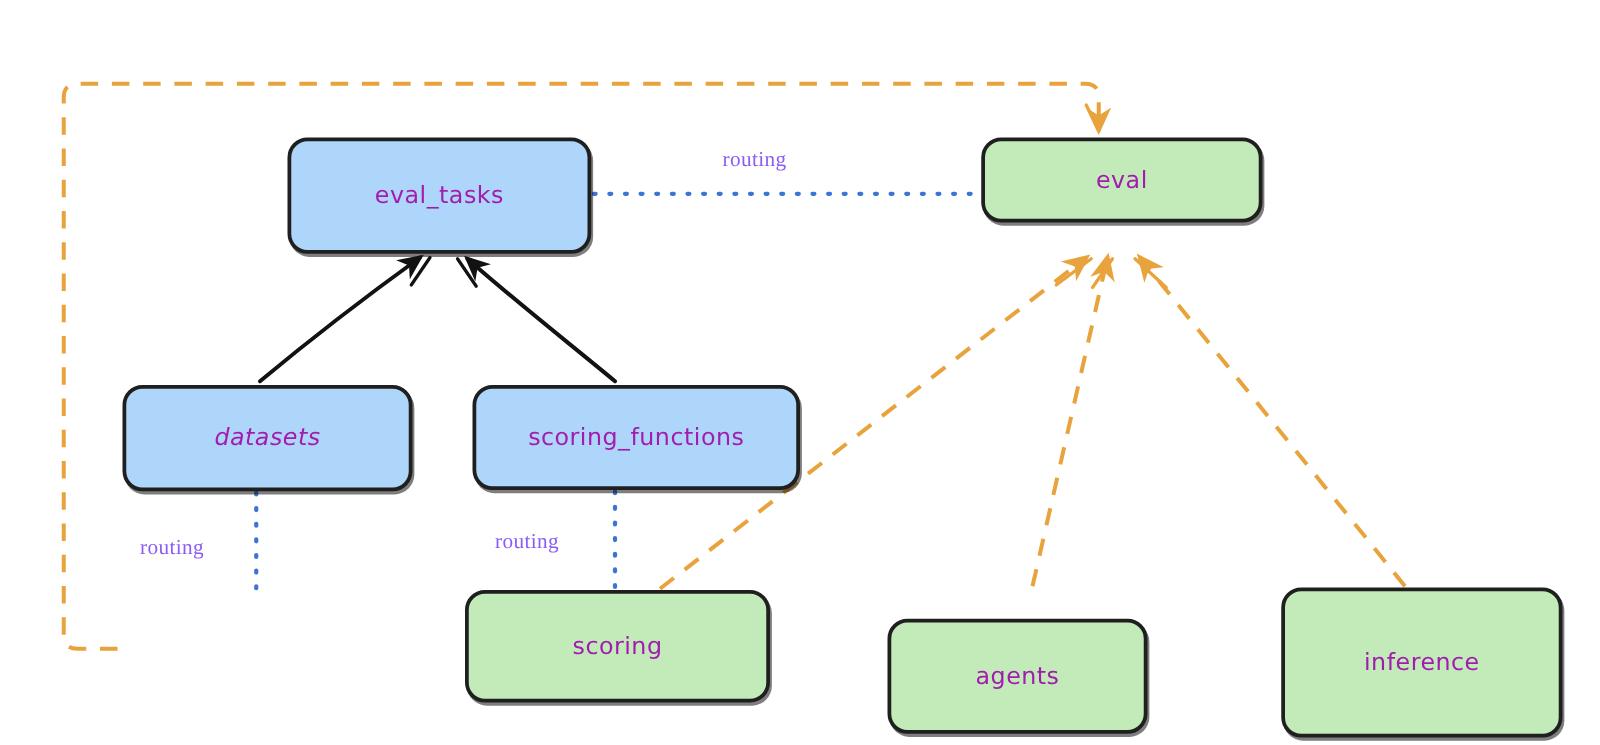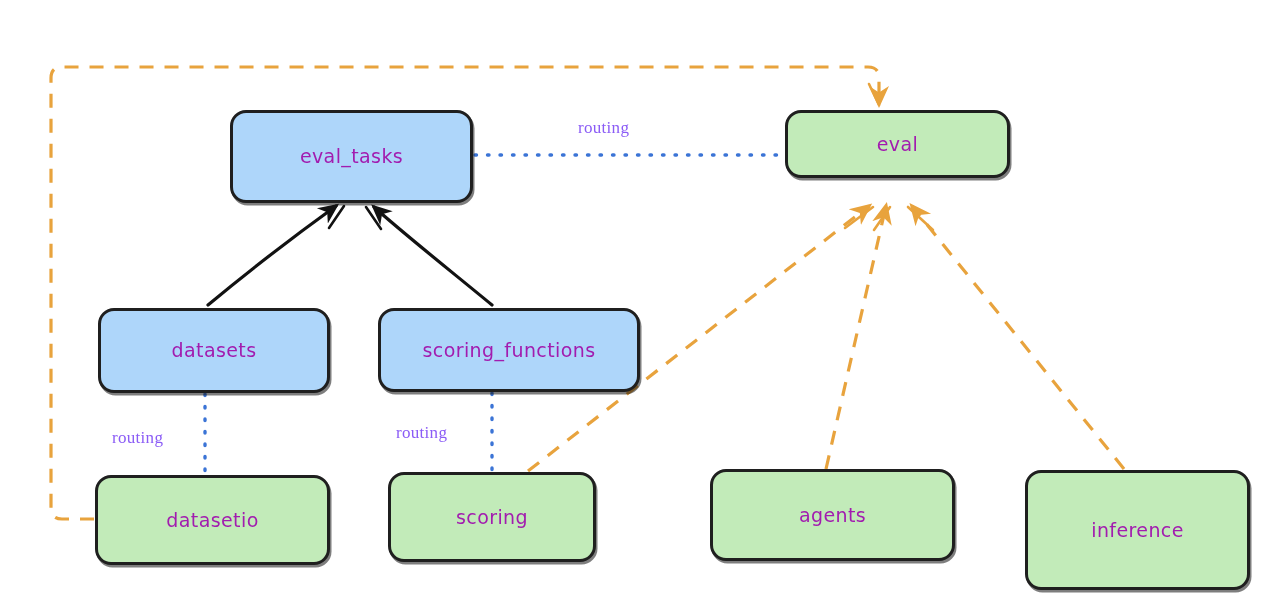--- a/index.html
+++ b/index.html
@@ -100,37 +100,34 @@
   </svg>
 
   <div class="node blue" style="left:230px; top:110px; width:243px; height:93px;">
     <span class="node-label">eval_tasks</span>
   </div>
 
   <div class="node green" style="left:785px; top:110px; width:225px; height:68px;">
     <span class="node-label">eval</span>
   </div>
 
-  <div class="node blue" style="left:98px; top:308px; width:232px; height:85px;">
+  <div class="node blue" style="left:98px; top:308px; width:232px; height:85px;font-style:italic;">
     <span class="node-label">datasets</span>
   </div>
 
   <div class="node blue" style="left:378px; top:308px; width:262px; height:84px;">
     <span class="node-label">scoring_functions</span>
   </div>
 
-  <div class="node green" style="left:95px; top:475px; width:235px; height:90px;">
-    <span class="node-label">datasetio</span>
-  </div>
 
-  <div class="node green" style="left:388px; top:472px; width:208px; height:90px;">
+  <div class="node green" style="left:372px; top:472px; width:244px; height:90px;">
     <span class="node-label">scoring</span>
   </div>
 
-  <div class="node green" style="left:710px; top:469px; width:245px; height:92px;">
+  <div class="node green" style="left:710px; top:495px; width:208px; height:92px;">
     <span class="node-label">agents</span>
   </div>
 
   <div class="node green" style="left:1025px; top:470px; width:225px; height:120px;">
     <span class="node-label">inference</span>
   </div>
 
   <div class="edge-label" style="left:578px; top:118px;">routing</div>
 
   <div class="edge-label" style="left:112px; top:428px;">routing</div>

